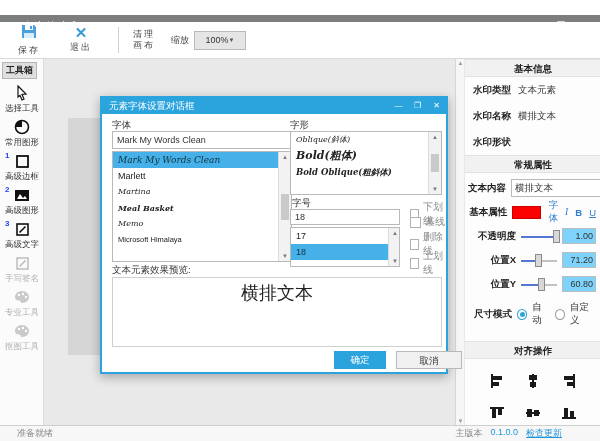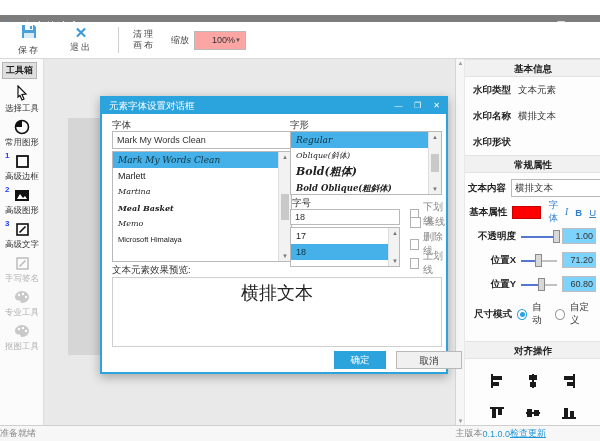--- a/index.html
+++ b/index.html
@@ -17,21 +17,21 @@
 
   
   .toolbar { position:absolute; left:0; top:22px; width:600px; height:37px; background:#fff; border-bottom:1px solid #d9d9d9; display:flex; align-items:center; }
   .toolbtn { width:46px; display:flex; flex-direction:column; align-items:center; justify-content:center; gap:1px; margin-left:6px; }
   .toolbtn .tlabel { font-size:9px; color:#444; letter-spacing:2px; }
   .exit-x { font-size:15px; font-weight:bold; color:#3a9ad9; line-height:14px; }
   .tdivider { width:1px; height:26px; background:#cfcfcf; margin:0 14px; }
   .twoline { font-size:9px; color:#444; line-height:11px; letter-spacing:2px; margin-right:16px; }
   .zoomgrp { display:flex; align-items:center; gap:5px; }
   .zoomgrp .zlabel { font-size:9px; color:#444; }
-  .zoombox { width:52px; height:19px; border:1px solid #b9b9b9; background:#fca5a5; display:flex; align-items:center; font-size:9px; padding:0 17px; justify-content:flex-start; }
+  .zoombox { width:52px; height:19px; border:1px solid #b9b9b9; background:#e5e5e5; display:flex; align-items:center; font-size:9px; padding:0 17px; justify-content:center; }
   .zoombox .arrow { font-size:6px; color:#555; }
 
   
   .sidebar { position:absolute; left:0; top:59px; width:44px; height:366px; background:#fbfbfb; border-right:1px solid #dcdcdc; }
   .sb-header { display:inline-block; font-size:9px; font-weight:bold; color:#222; background:#dfdfdf; border:1px solid #b5b5b5; padding:1px 3px; margin:2px 0 4px 2px; }
   .sb-item { position:relative; width:44px; height:33px; display:flex; flex-direction:column; align-items:center; justify-content:center; gap:1px; margin-bottom:1px; }
   .sb-item .sicon { height:17px; display:flex; align-items:center; }
   .sb-item .slabel { font-size:8.5px; color:#333; white-space:nowrap; }
   .sb-item.disabled .slabel { color:#b0b0b0; }
   .sb-badge { position:absolute; left:5px; top:0px; font-size:8px; font-weight:bold; color:#2440ff; }
@@ -66,22 +66,22 @@
   .radio-row { display:flex; align-items:center; margin:8px 5px 0 3px; gap:5px; }
   .radio { width:11px; height:11px; border-radius:50%; border:1px solid #999; background:#fff; position:relative; }
   .radio.on { border-color:#2ba3dd; }
   .radio.on::after { content:""; position:absolute; left:2px; top:2px; width:5px; height:5px; border-radius:50%; background:#2ba3dd; }
   .radio-lbl { color:#333; }
   .align-sec { position:absolute; left:0; top:282px; width:136px; }
   .align-grid { display:grid; grid-template-columns:repeat(3,1fr); justify-items:center; row-gap:14px; margin:14px 14px 0 14px; }
 
   
   .statusbar { position:absolute; left:0; top:425px; width:600px; height:16px; background:#f7f7f7; border-top:1px solid #cfcfcf; display:flex; align-items:center; font-size:9px; }
-  .st-ready { color:#8a8a8a; margin-left:0; }
-  .st-right { margin-left:auto; margin-right:54px; display:flex; align-items:center; }
+  .st-ready { color:#8a8a8a; margin-left:17px; }
+  .st-right { margin-left:auto; margin-right:38px; display:flex; gap:8px; }
   .st-verlbl { color:#8a8a8a; }
   .st-ver { color:#2196d9; }
   .st-update { color:#2196d9; text-decoration:underline; cursor:default; }
 
   
   .dialog { position:absolute; left:100px; top:96px; width:348px; height:278px; background:#fff; border:2px solid #2ba3dd; box-shadow:0 3px 10px rgba(0,0,0,.3); }
   .dlg-title { position:absolute; left:0; top:0; width:344px; height:16px; background:#2ba3dd; color:#fff; display:flex; align-items:center; font-size:9.5px; padding-left:7px; }
   .dlg-ctrls { margin-left:auto; display:flex; }
   .dlg-ctrls span { width:19px; text-align:center; font-size:8px; line-height:16px; }
   .dlg-label { position:absolute; font-size:9.5px; color:#333; }
@@ -410,21 +410,20 @@
       <div class="lrow f-tiny">Microsoft Himalaya</div>
       <div class="vscroll">
         <span class="sar" style="top:2px;">▲</span>
         <span class="sar" style="bottom:2px;">▼</span>
         <span class="sthumb" style="top:42px; height:26px;"></span>
       </div>
     </div>
 
     <span class="dlg-label" style="left:188px; top:21px;">字形</span>
     <div class="listbox" style="left:188px; top:33px; width:152px; height:64px;">
-      <div class="lrow sel f-script">Regular</div>
       <div class="lrow f-script" style="font-size:8px;">Oblique(斜体)</div>
       <div class="lrow f-boldscript" style="font-size:11px;">Bold(粗体)</div>
       <div class="lrow f-boldscript" style="font-size:8.5px;">Bold Oblique(粗斜体)</div>
       <div class="vscroll">
         <span class="sar" style="top:2px;">▲</span>
         <span class="sar" style="bottom:2px;">▼</span>
         <span class="sthumb" style="top:22px; height:18px;"></span>
       </div>
     </div>
 

